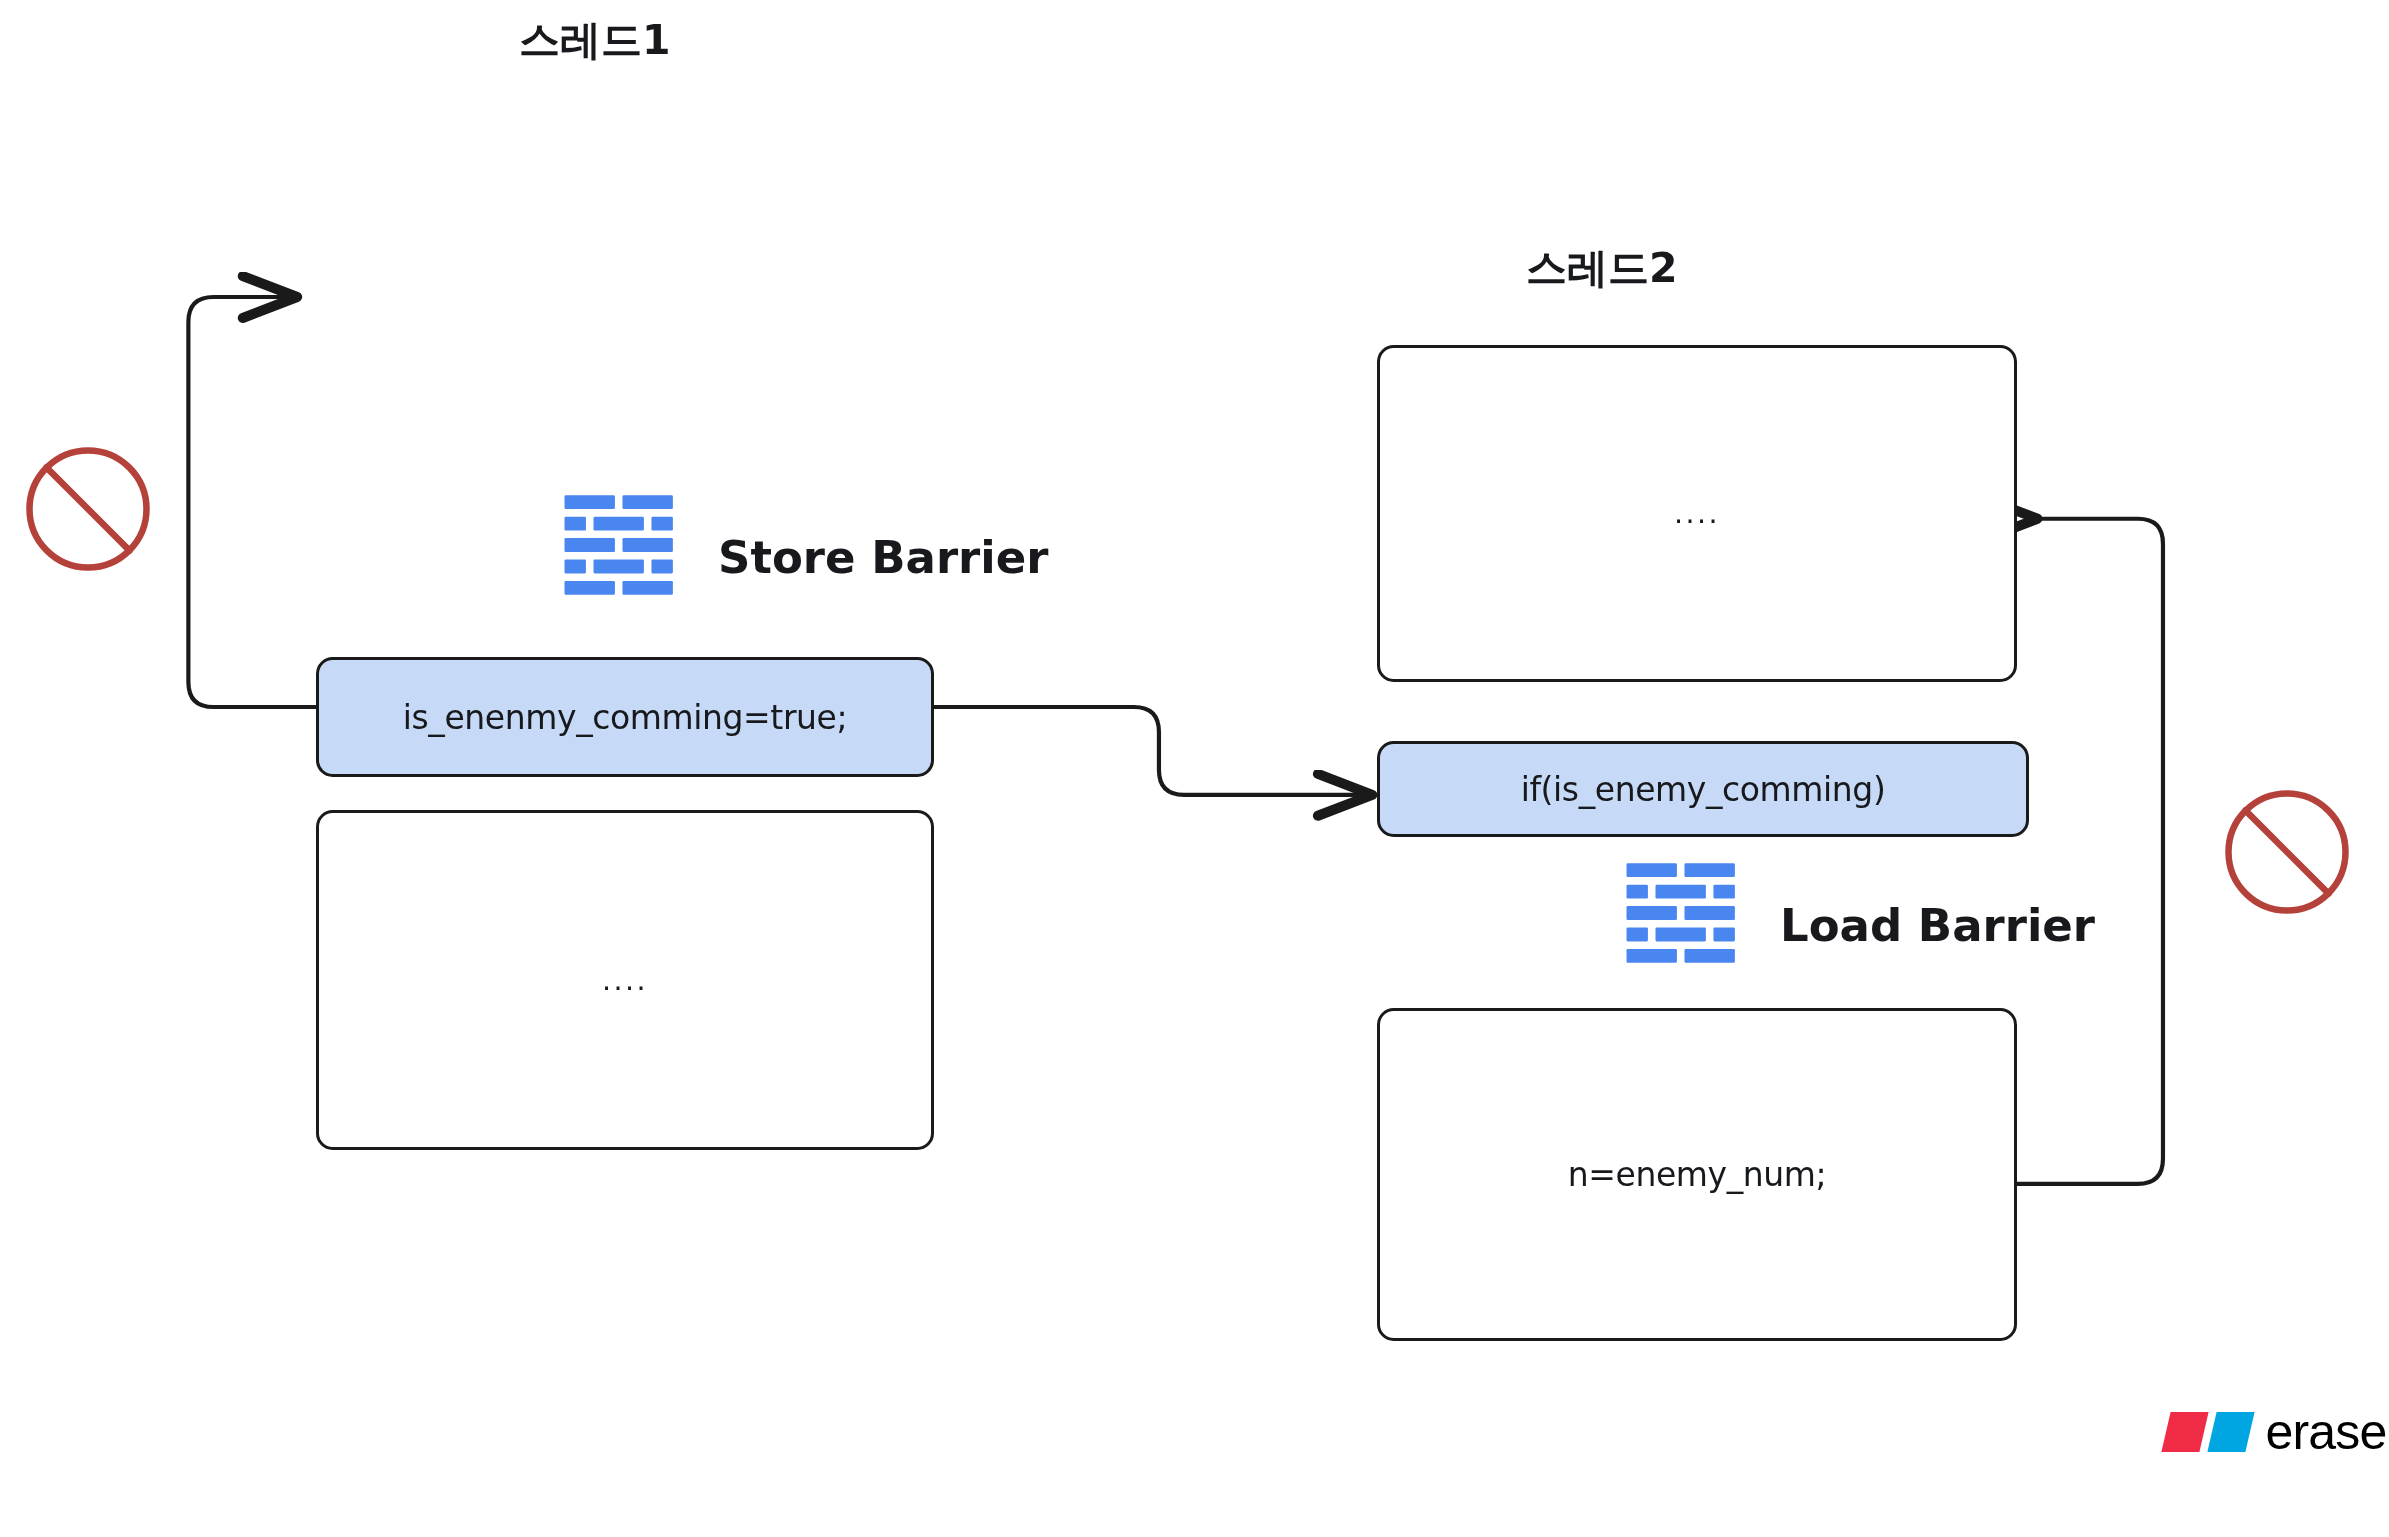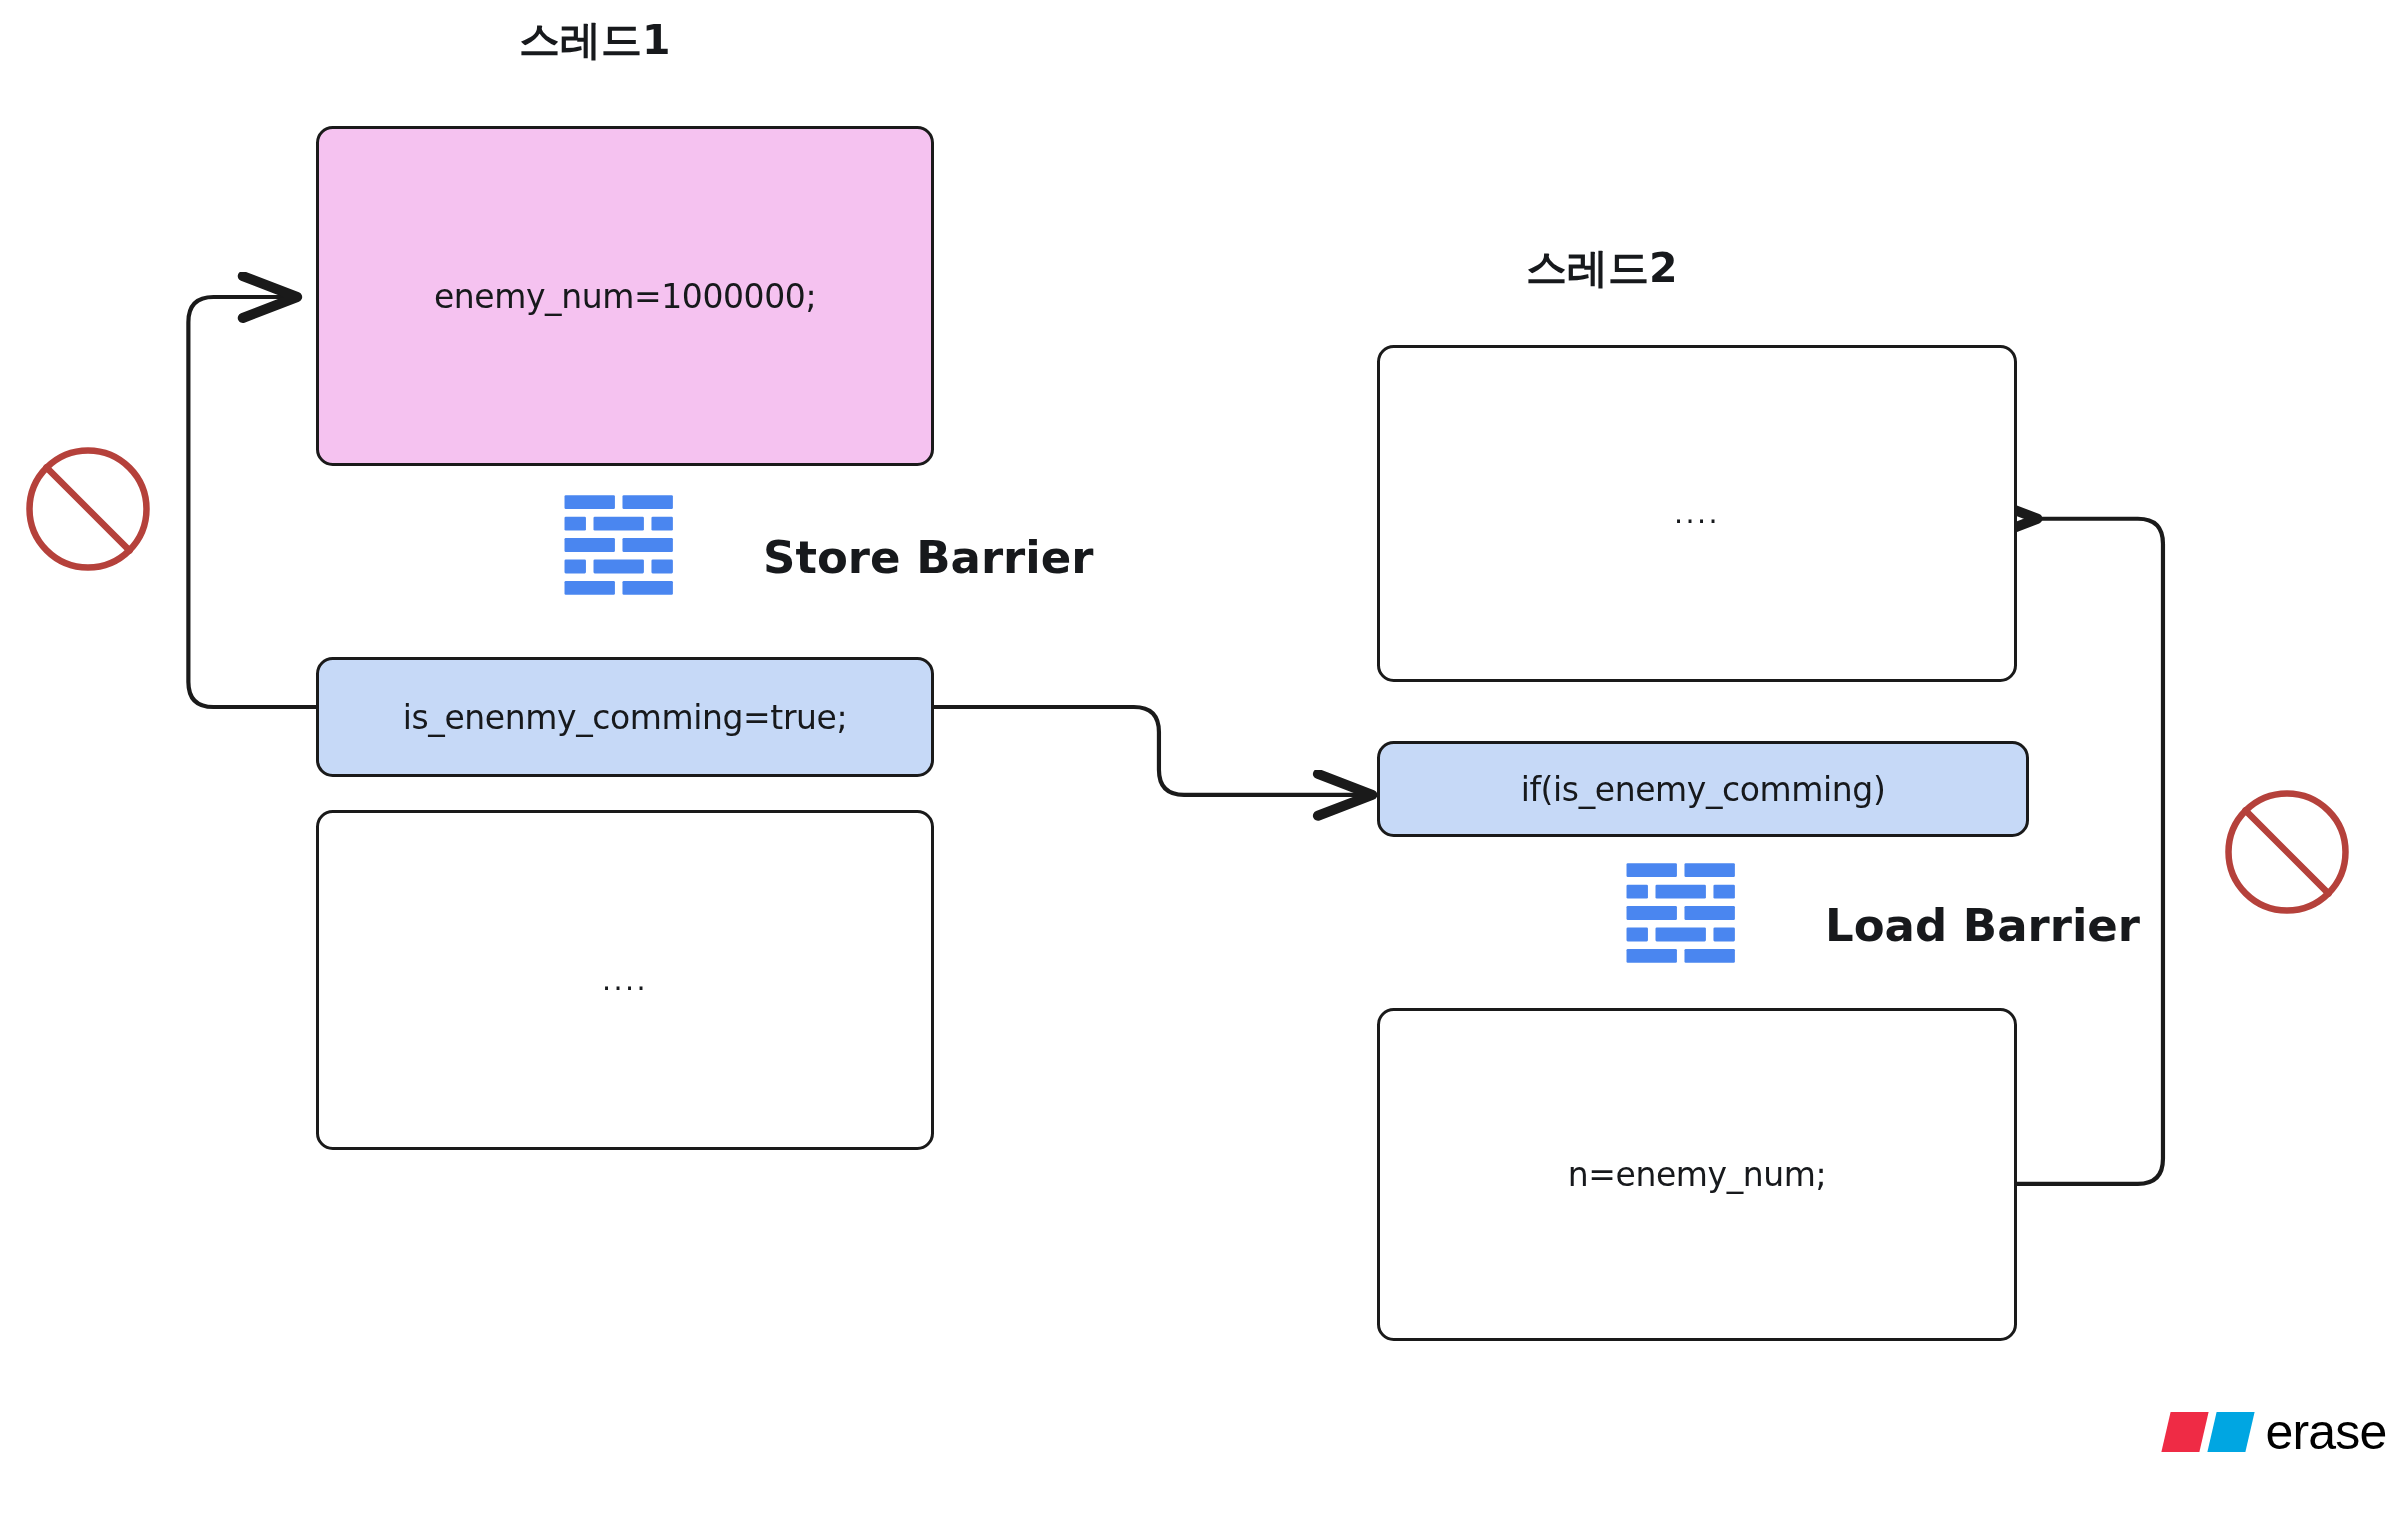--- a/index.html
+++ b/index.html
@@ -68,21 +68,20 @@
     width: 126px;
     height: 126px;
     flex: 0 0 auto;
   }
   .barrier-label {
     font-family: "DejaVu Sans", sans-serif;
     font-weight: bold;
     font-size: 45px;
     color: #17191c;
     white-space: nowrap;
-    margin-left: 45px;
   }
   .no-icon {
     position: absolute;
     width: 130px;
     height: 130px;
   }
   .logo {
     position: absolute;
     display: flex;
     align-items: center;
@@ -118,23 +117,20 @@
 
     <path d="M 378 845 L 255 845 Q 225 845 225 815 L 225 385 Q 225 355 255 355 L 355 355" fill="none" stroke="#1a1a1a" stroke-width="5" stroke-linecap="round" marker-end="url(#arrowR)"></path>
 
     <path d="M 1116 845 L 1355 845 Q 1385 845 1385 875 L 1385 920 Q 1385 950 1415 950 L 1640 950" fill="none" stroke="#1a1a1a" stroke-width="5" stroke-linecap="round" marker-end="url(#arrowR)"></path>
 
     <path d="M 2410 1415 L 2555 1415 Q 2585 1415 2585 1385 L 2585 650 Q 2585 620 2555 620 L 2435 620" fill="none" stroke="#1a1a1a" stroke-width="5" stroke-linecap="round" marker-end="url(#arrowL)"></path>
   </svg>
 
   <div class="thread-title" style="left:519px; top:13.4px;">스레드1</div>
 
-  <div class="node pink" style="left:316px; top:126px; width:618px; height:340px;">
-    <span class="node-label">enemy_num=1000000;</span>
-  </div>
 
   <div class="barrier-group" style="left:562px; top:494px;">
     <svg class="brick-icon" viewBox="0 0 100 100">
       <g fill="#4a86f0">
         <rect x="2" y="1" width="40" height="11" rx="1"></rect>
         <rect x="48" y="1" width="40" height="11" rx="1"></rect>
         <rect x="2" y="18" width="17" height="11" rx="1"></rect>
         <rect x="25" y="18" width="40" height="11" rx="1"></rect>
         <rect x="71" y="18" width="17" height="11" rx="1"></rect>
         <rect x="2" y="35" width="40" height="11" rx="1"></rect>

